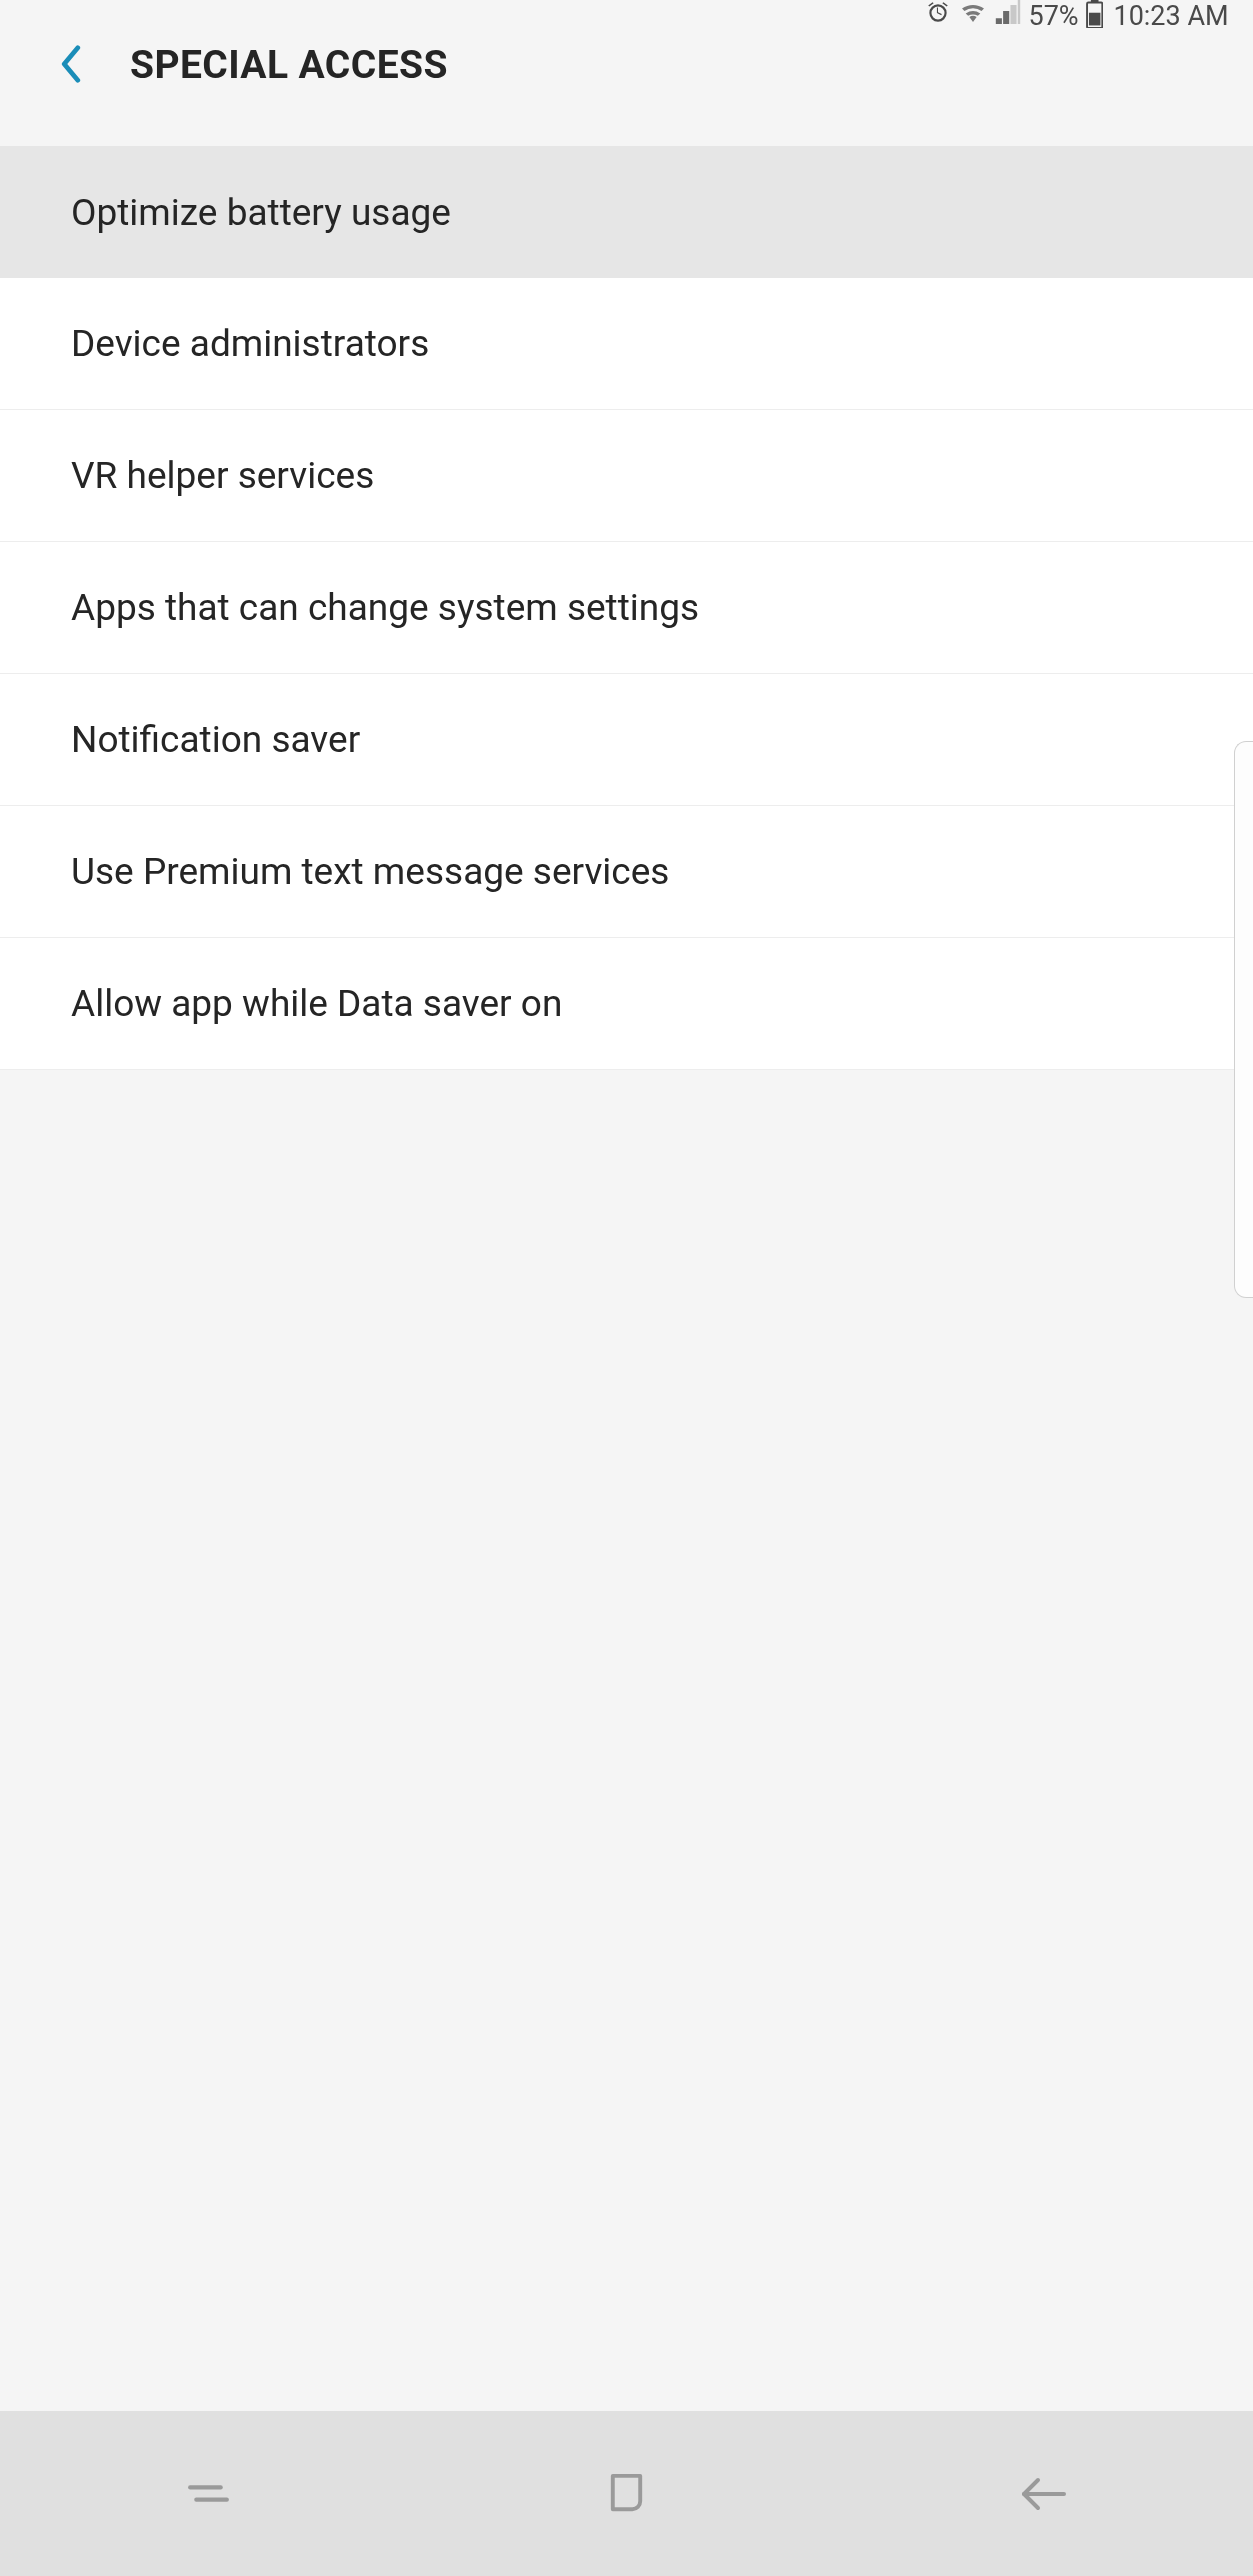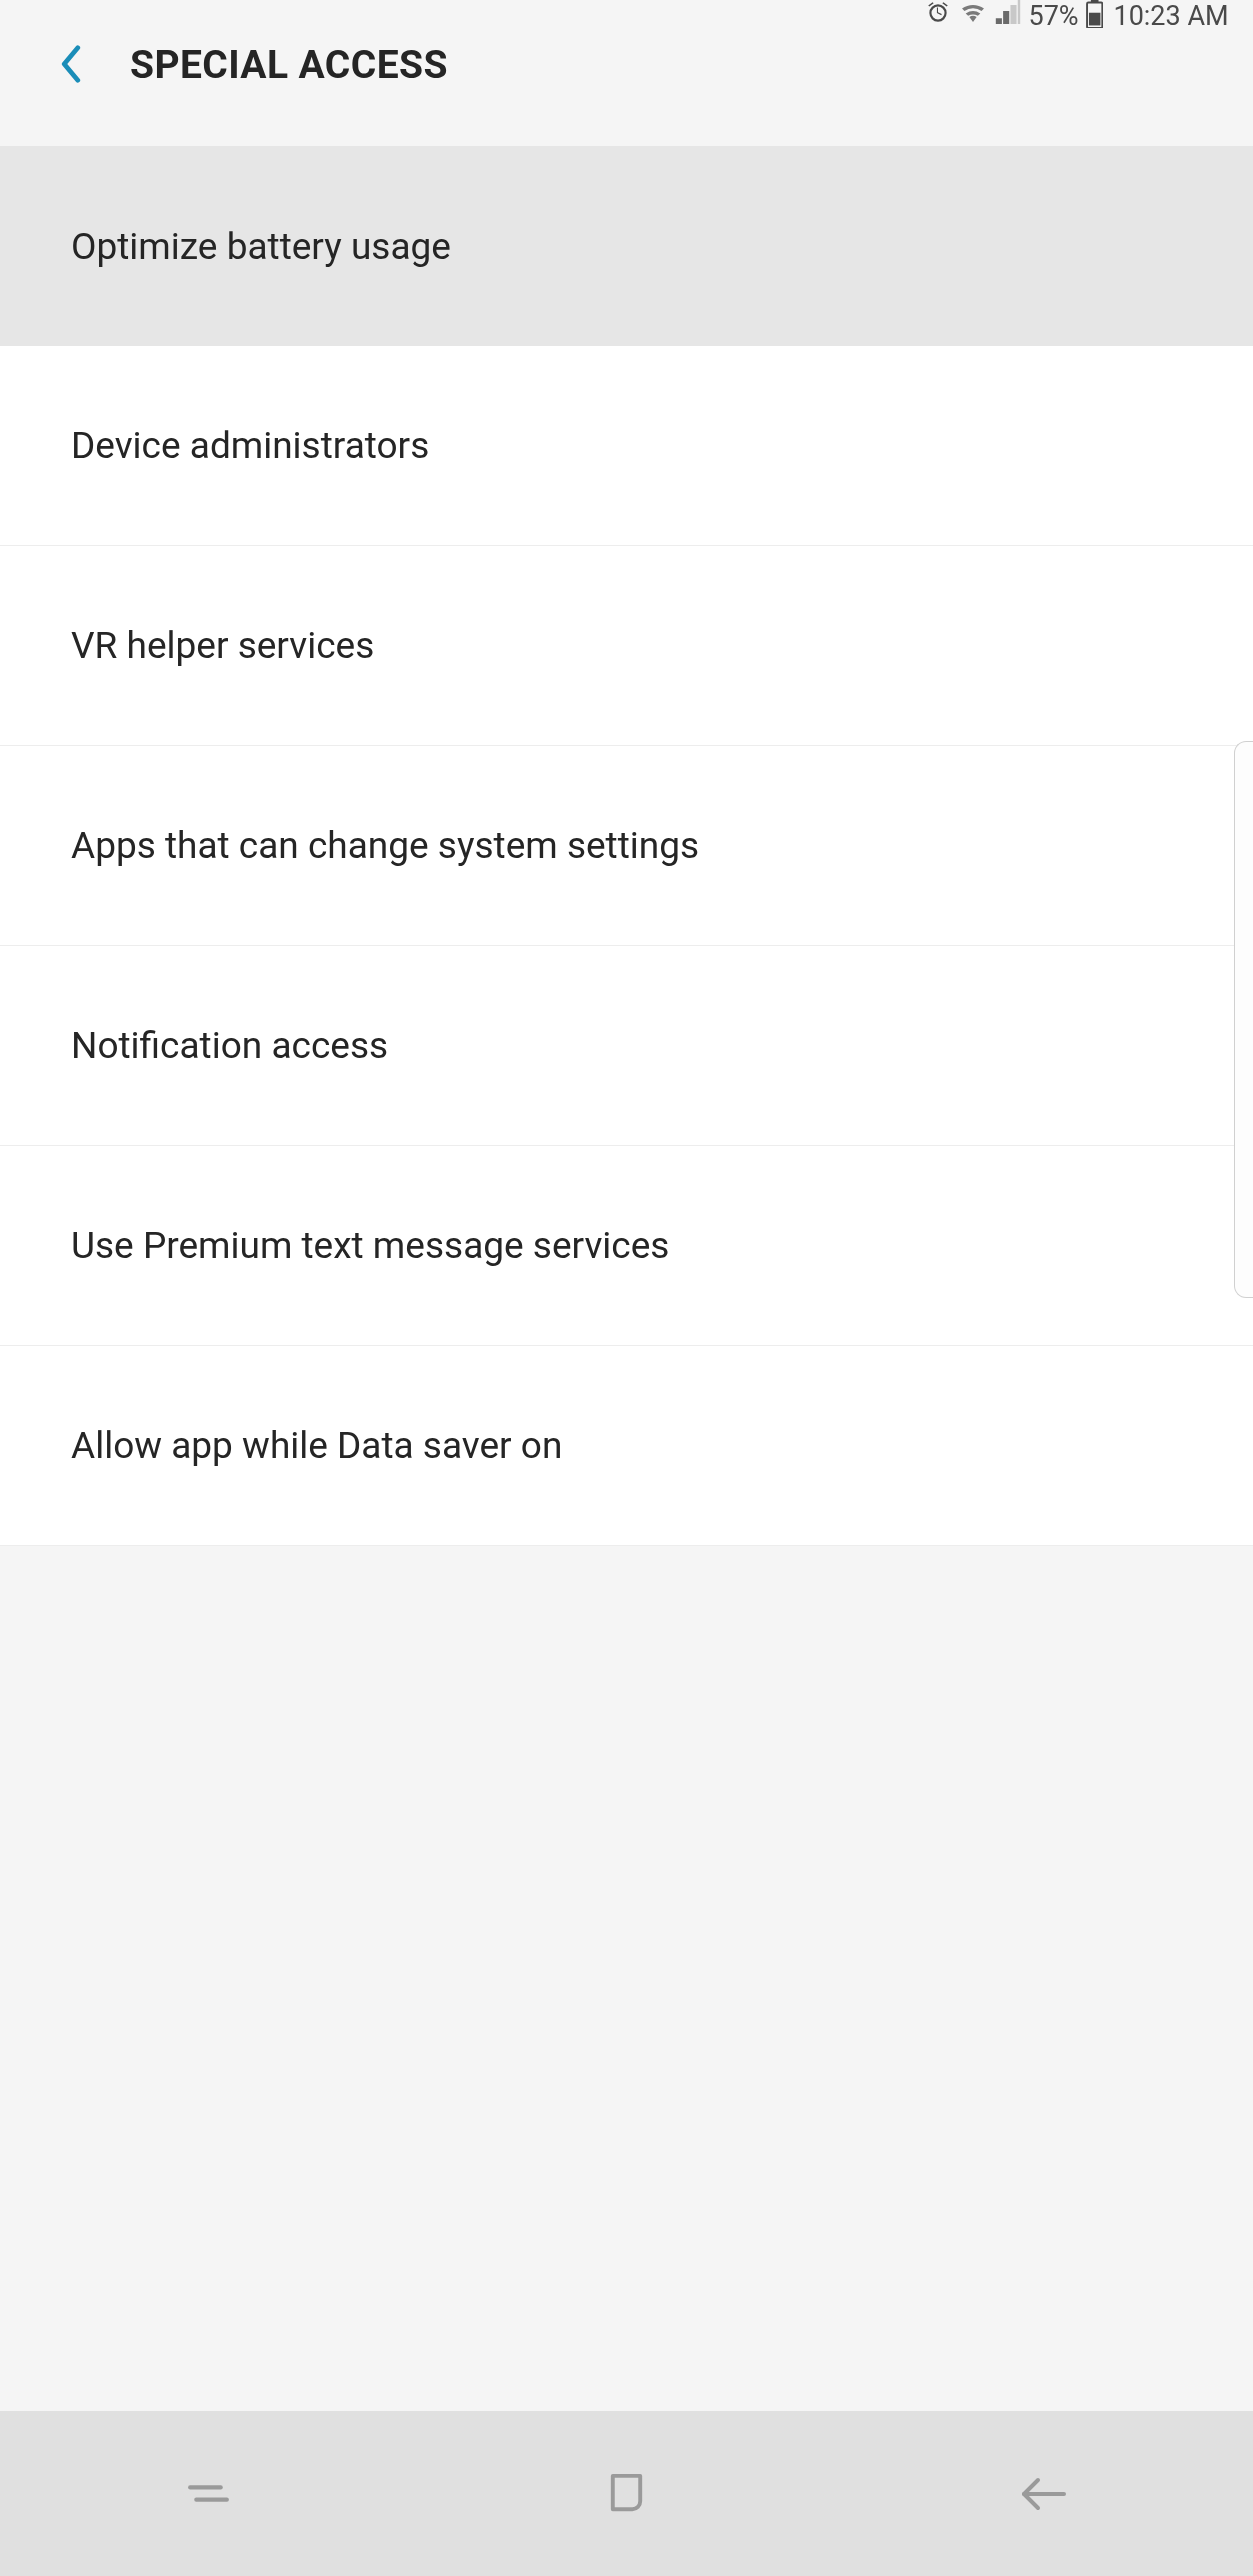--- a/index.html
+++ b/index.html
@@ -57,21 +57,21 @@
     .header-title {
       font-size: 39px;
       font-weight: 700;
       letter-spacing: 0.4px;
       color: #252525;
     }
     .list-container {
       background: #ffffff;
     }
     .list-item {
-      height: 200px;
+      height: 132px;
       display: flex;
       align-items: center;
       padding: 0 67px 0 38px;
       border-bottom: 0.9px solid #ededed;
       font-size: 37px;
       color: #252525;
     }
     .list-item .label {
       margin-left: 33px;
     }
@@ -157,21 +157,21 @@
   <div class="list-item">
     <span class="label">Device administrators</span>
   </div>
   <div class="list-item">
     <span class="label">VR helper services</span>
   </div>
   <div class="list-item">
     <span class="label">Apps that can change system settings</span>
   </div>
   <div class="list-item">
-    <span class="label">Notification access</span>
+    <span class="label">Notification saver</span>
   </div>
   <div class="list-item">
     <span class="label">Use Premium text message services</span>
   </div>
   <div class="list-item">
     <span class="label">Allow app while Data saver on</span>
   </div>
 </div>
 
 <div class="scrollbar-hint"></div>

